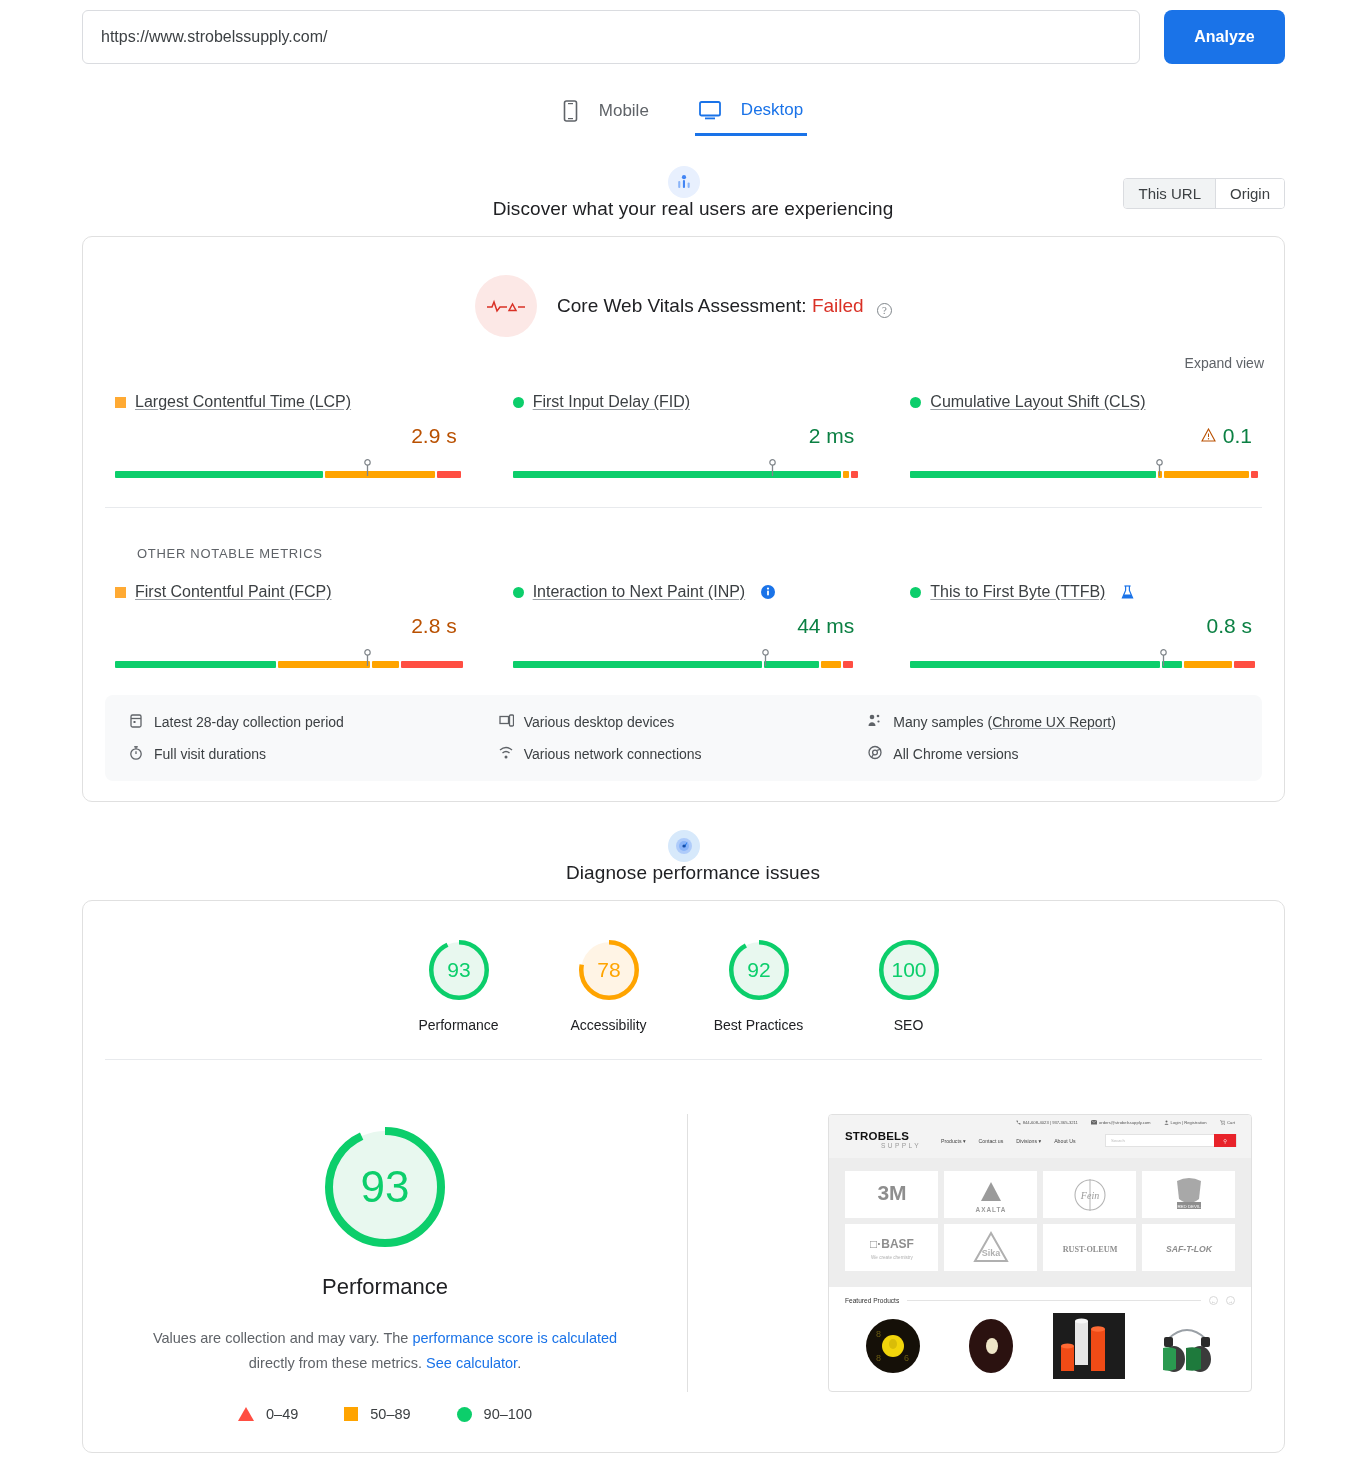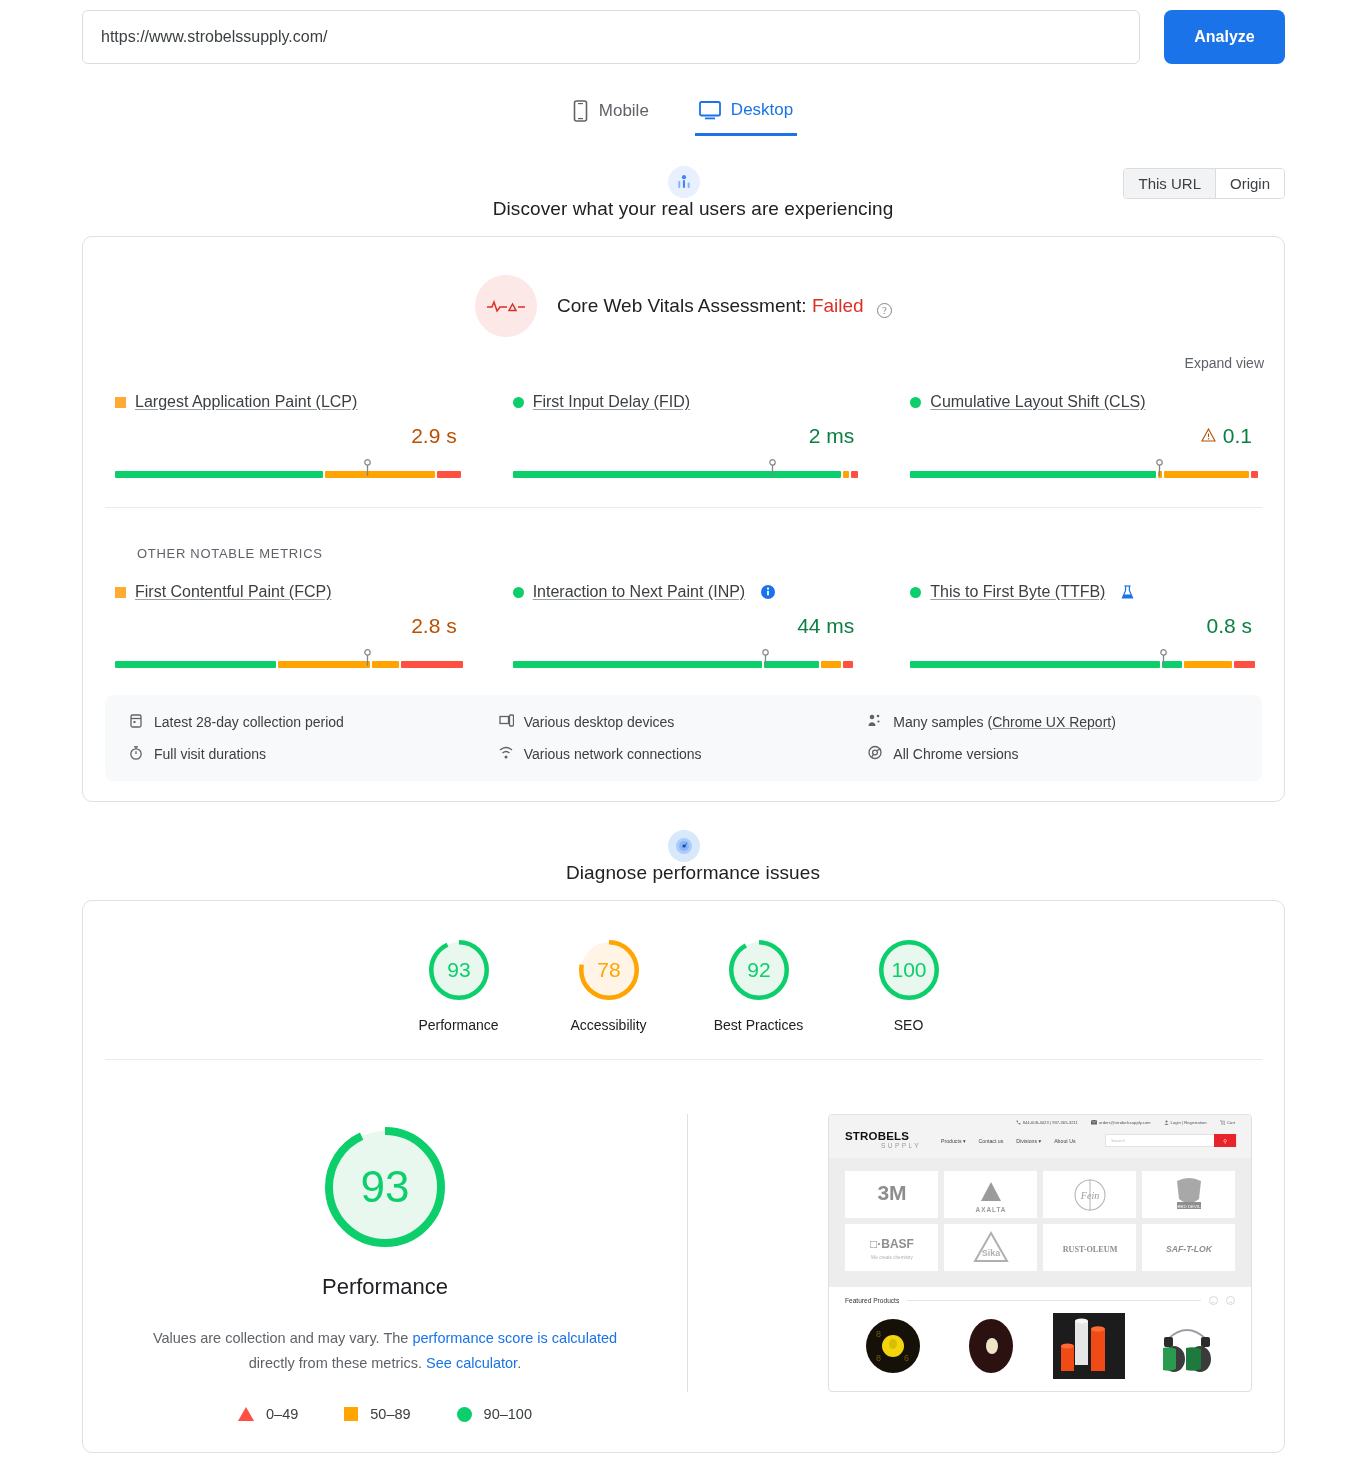--- a/index.html
+++ b/index.html
@@ -41,21 +41,21 @@
     cursor: pointer;
   }
 
   
   .tabs {
     display: flex; justify-content: center; align-items: flex-start;
     gap: 42px;
     margin-top: 30px;
   }
   .tab {
-    display: flex; align-items: center; gap: 10px;
+    display: flex; align-items: center; gap: 20px;
     padding: 6px 4px 16px 4px;
     font-size: 17px;
     color: #5f6368;
     cursor: pointer;
     position: relative;
   }
   .tab.active { color: #1a73e8; }
   .tab.active::after {
     content: ""; position: absolute;
     left: 0; right: 0; bottom: 0; height: 3px;
@@ -78,21 +78,21 @@
   }
   .badge-crux { background: #e8f0fe; }
   .badge-diag { background: #d7e9fb; }
   .section-title {
     margin-left: 19px;
     font-size: 19px;
     color: #202124;
     letter-spacing: .1px;
   }
   .seg-toggle {
-    position: absolute; right: 80px; top: 2px;
+    position: absolute; right: 80px; top: 12px;
     display: flex;
     border: 1px solid #dadce0;
     border-radius: 4px;
     overflow: hidden;
     font-size: 15px;
   }
   .seg-toggle div {
     padding: 6px 14px;
     color: #3c4043;
     background: #fff;
@@ -420,21 +420,21 @@
         <span class="help-ico">?</span>
       </div>
     </div>
 
     <div class="expand-view">Expand view</div>
 
     <div class="metrics-grid" id="core-metrics">
         <div class="metric">
           <div class="metric-label-row">
             <span class="mk sq"></span>
-            <span class="metric-name">Largest Application Paint (LCP)</span>
+            <span class="metric-name">Largest Contentful Time (LCP)</span>
           </div>
           <div class="metric-value-row"><span class="metric-value avg">2.9 s</span></div>
           <div class="bar-wrap">
             <div class="bar">
               <span class="seg g" style="flex:0 0 61%"></span>
               <span class="seg o" style="flex:0 0 32%"></span>
               <span class="seg r" style="flex:0 0 7%"></span>
             </div>
             <span class="needle" style="left:calc(74% - 4.5px)"><svg width="9" height="18" viewBox="0 0 9 18">
                 <circle cx="4.5" cy="3.4" r="2.7" fill="#fff" stroke="#80868b" stroke-width="1.2"></circle>

